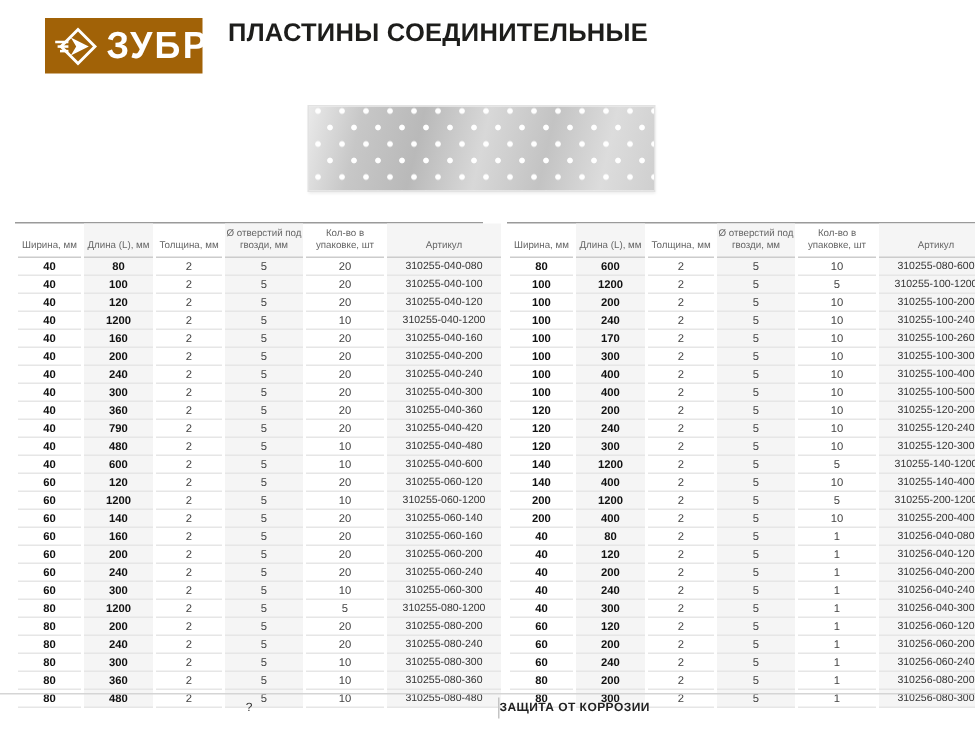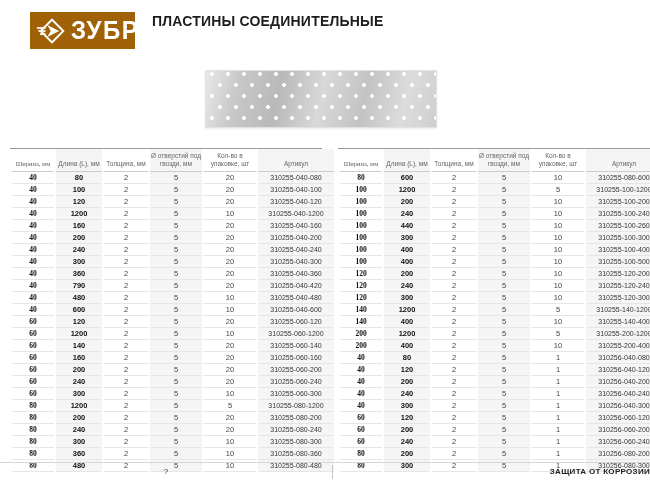--- a/index.html
+++ b/index.html
@@ -10,21 +10,21 @@
   .logo {
     position: absolute; left: 30px; top: 12px; width: 105px; height: 37px;
     background: #a16207; display: flex; align-items: center; padding-left: 5px;
   }
   .logo-emblem { width: 34px; height: 32px; flex: 0 0 auto; }
   .logo-text {
     color: #ffffff; font-weight: bold; font-size: 24px; letter-spacing: 1.5px;
     line-height: 1; margin-left: 2px; transform: scaleY(1.05);
   }
   .page-title {
-    position: absolute; left: 152px; top: 14px; font-size: 14px; font-weight: bold;
+    position: absolute; left: 152px; top: 14px; font-size: 17px; font-weight: bold;
     color: #1d1d1b; line-height: 15px; letter-spacing: 0.2px;
   }
 
   
   .plate-photo {
     position: absolute; left: 205px; top: 70px; width: 232px; height: 58px;
     background-image:
       radial-gradient(circle, #ffffff 1.6px, rgba(255,255,255,0) 2.2px),
       radial-gradient(circle, #ffffff 1.6px, rgba(255,255,255,0) 2.2px),
       linear-gradient(103deg, #e9e9e9 0%, #c7c7c7 15%, #b9b9b9 32%, #d8d8d8 50%, #c3c3c3 68%, #dcdcdc 85%, #cfcfcf 100%);
@@ -45,32 +45,32 @@
     border-bottom: 1px solid #cccccc;
   }
   td {
     font-size: 7.5px; color: #444; text-align: center; height: 11px;
     line-height: 11px; border-bottom: 1px solid #e6e6e6; white-space: nowrap;
     overflow: hidden;
   }
   td.c0, td.c1 { font-weight: bold; color: #111; }
   td.c1, td.c3, td.c5, th.c1, th.c3, th.c5 { background: #f5f5f5; }
   td.c5 { font-size: 7px; color: #333; }
-  .w0 { width: 42px; font-family: Liberation Serif, serif; } .w1 { width: 46px; } .w2 { width: 44px; }
+  .w0 { width: 42px; } .w1 { width: 46px; } .w2 { width: 44px; }
   .w3 { width: 52px; } .w4 { width: 52px; } .w5 { width: 76px; }
 
   
   .footer-rule { position: absolute; left: 0; top: 462px; width: 650px; border-top: 1px solid #d5d5d5; }
   .footer-divider { position: absolute; left: 332px; top: 465px; height: 14px; border-left: 1px solid #c4c4c4; }
   .footer-left {
     position: absolute; left: 0; top: 467px; width: 332px; text-align: center;
     font-size: 8px; color: #333;
   }
   .footer-right {
-    position: absolute; left: 333px; top: 467px; width: 317px; text-align: right;
+    position: absolute; left: 333px; top: 467px; width: 317px; text-align: left;
     font-size: 8px; font-weight: bold; color: #222; letter-spacing: 0.3px;
   }
 </style>
 </head>
 <body>
 
 <div class="logo">
   <svg class="logo-emblem" viewBox="0 0 40 40">
     <rect x="10" y="10" width="20" height="20" transform="rotate(45 20 20)" fill="none" stroke="#ffffff" stroke-width="2.4"></rect>
     <rect x="1" y="15.2" width="11" height="2.1" fill="#ffffff"></rect>
@@ -344,21 +344,21 @@
         <tr>
           <td class="c0 w0">100</td>
           <td class="c1 w1">240</td>
           <td class="c2 w2">2</td>
           <td class="c3 w3">5</td>
           <td class="c4 w4">10</td>
           <td class="c5 w5">310255-100-240</td>
         </tr>
         <tr>
           <td class="c0 w0">100</td>
-          <td class="c1 w1">440</td>
+          <td class="c1 w1">170</td>
           <td class="c2 w2">2</td>
           <td class="c3 w3">5</td>
           <td class="c4 w4">10</td>
           <td class="c5 w5">310255-100-260</td>
         </tr>
         <tr>
           <td class="c0 w0">100</td>
           <td class="c1 w1">300</td>
           <td class="c2 w2">2</td>
           <td class="c3 w3">5</td>

